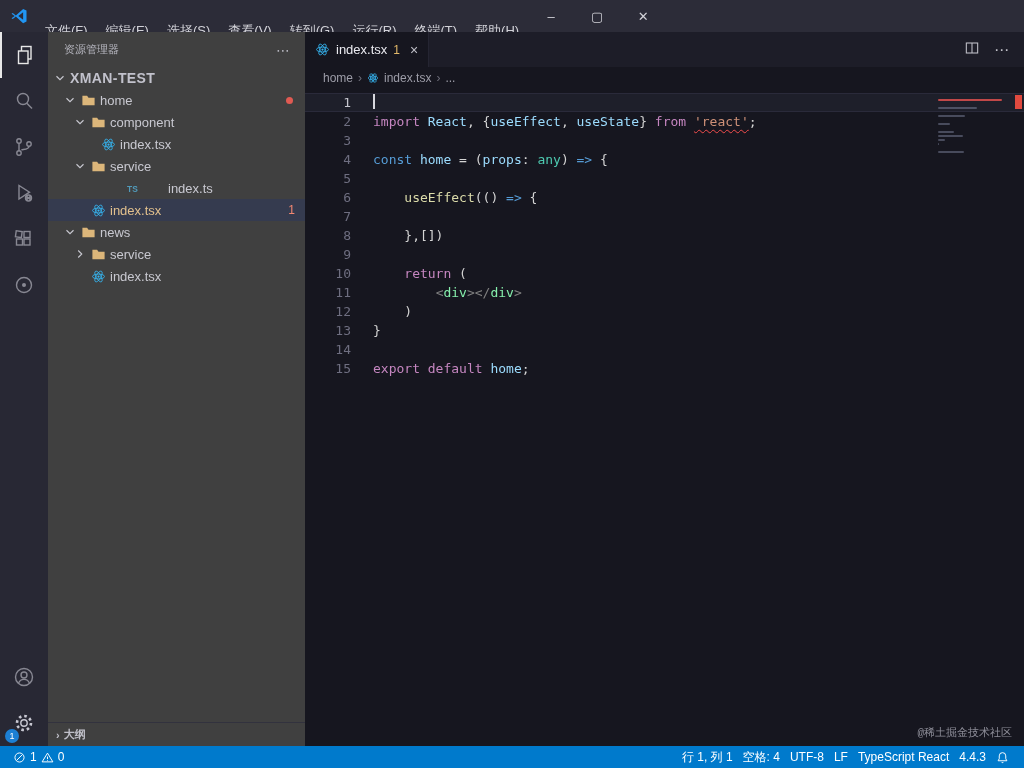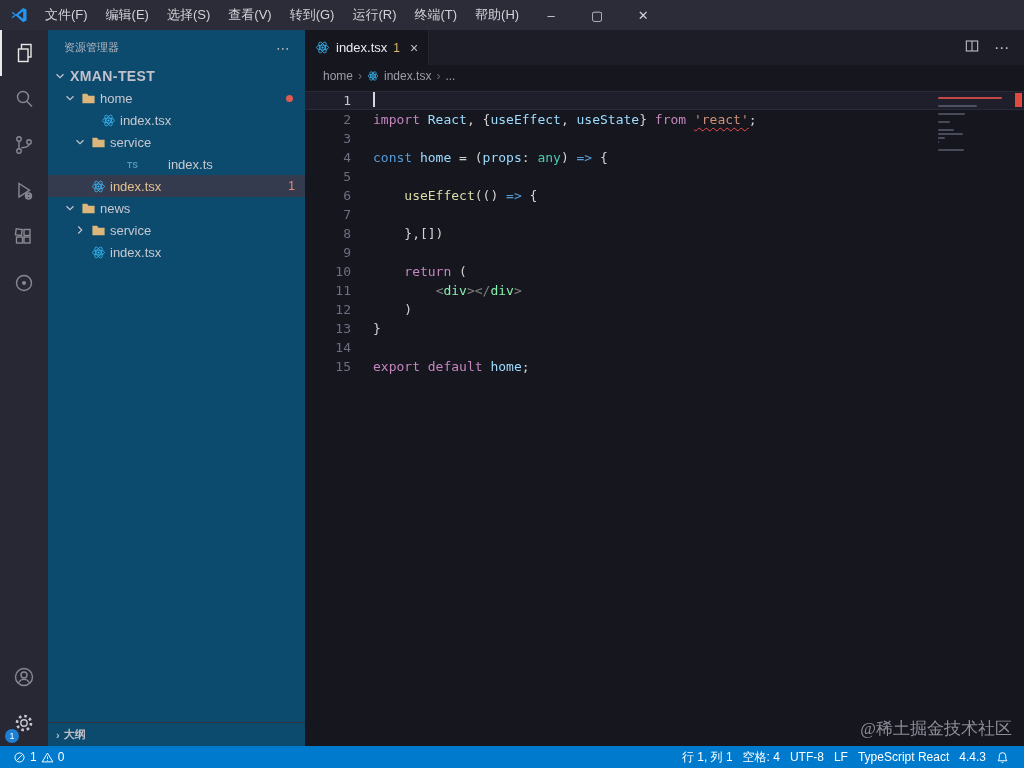--- a/index.html
+++ b/index.html
@@ -8,38 +8,38 @@
     width:1024px; height:768px; overflow:hidden;
     background:#16161f; color:#cccccc;
     font-family:"Liberation Sans","DejaVu Sans",sans-serif;
     font-size:13px;
   }
   .window { width:1024px; height:768px; display:flex; flex-direction:column; }
 
   
   .titlebar { flex:0 0 30px; background:#2c2c38; display:flex; align-items:center; }
   .vscode-logo { padding:0 8px 0 10px; display:flex; align-items:center; }
-  .menu-item { padding:0 9px; height:30px; line-height:30px; color:#d2d2d8; font-size:13px; cursor:default; }
+  .menu-item { padding:16px 9px; height:30px; line-height:30px; color:#d2d2d8; font-size:13px; cursor:default; }
   .tb-title { flex:1; text-align:center; color:#bfbfc8; font-size:13px; white-space:nowrap; overflow:hidden; }
   .win-controls { display:flex; }
   .win-btn { width:46px; height:30px; display:flex; align-items:center; justify-content:center; color:#d2d2d8; font-size:13px; }
 
   
   .main { flex:1; display:flex; min-height:0; }
 
   
   .activitybar { flex:0 0 48px; background:#282834; display:flex; flex-direction:column; align-items:center; }
   .ab-icon { width:48px; height:46px; display:flex; align-items:center; justify-content:center; position:relative; opacity:.6; }
   .ab-icon.active { opacity:1; border-left:2px solid #e8e8e8; }
   .ab-spacer { flex:1; }
   .gear-badge { position:absolute; bottom:3px; left:5px; min-width:14px; height:14px; border-radius:8px;
     background:#1c7fd4; color:#fff; font-size:9px; line-height:14px; text-align:center; padding:0 3px; opacity:1; }
 
   
-  .sidebar { flex:0 0 257px; background:#0c4a6e; display:flex; flex-direction:column; min-height:0; }
+  .sidebar { flex:0 0 257px; background:#404040; display:flex; flex-direction:column; min-height:0; }
   .sb-header { flex:0 0 35px; display:flex; align-items:center; padding:0 14px 0 16px; font-size:11px; color:#b4b4bd; }
   .sb-more { margin-left:auto; color:#b4b4bd; font-size:14px; letter-spacing:1px; }
   .tree { flex:1; overflow:hidden; }
   .tree-row { height:22px; display:flex; align-items:center; color:#c8c8d0; cursor:pointer; white-space:nowrap; }
   .tree-row.selected { background:#353b4f; }
   .tree-row.root .tlabel { font-weight:bold; font-size:14px; letter-spacing:.4px; color:#c2c2cc; }
   .chev { width:16px; flex:0 0 16px; display:flex; justify-content:center; align-items:center; }
   .ticon { width:20px; flex:0 0 20px; display:flex; justify-content:center; align-items:center; }
   .tlabel { margin-left:2px; }
   .tlabel.modified { color:#e2c08d; }
@@ -79,22 +79,22 @@
   .tok-pl   { color:#d4d4d4; }
   .tok-tag  { color:#86efac; }
   .tok-tagp { color:#808080; }
   .tok-strerr { color:#ce9178; text-decoration:underline wavy #f14c4c; text-decoration-thickness:1px; text-underline-offset:3px; }
 
   .minimap { position:absolute; top:6px; right:14px; width:72px; }
   .mm-line { height:2px; margin-bottom:2px; background:rgba(165,175,205,0.35); border-radius:1px; }
   .mm-line.mm-error { background:#c24848; }
   .overview-marker { position:absolute; top:6px; right:2px; width:7px; height:14px; background:#e04a3f; }
 
-  .watermark { position:absolute; right:12px; bottom:6px; font-size:17px; color:#8d8d98;
-    font-family:Liberation Serif, serif; }
+  .watermark { position:absolute; right:12px; bottom:6px; font-size:11px; color:#8d8d98;
+    font-family:Liberation Mono, monospace; }
 
   
   .statusbar { flex:0 0 22px; background:#007acc; color:#ffffff; display:flex; align-items:center; font-size:12px; padding:0 10px 0 8px; }
   .sb-group { display:flex; align-items:center; gap:4px; padding:0 5px; height:22px; }
   .sb-flex { flex:1; }
   .sb-right { display:flex; align-items:center; }
 </style>
 </head>
 <body>
 
@@ -204,20 +204,34 @@
               </svg>
             </span>
             <span class="ticon">
               <svg width="15" height="15" viewBox="0 0 16 16">
                 <path d="M1.5 3h5L8 5h6.5v8h-13z" fill="#dcb67a"></path>
               </svg>
             </span>
             <span class="tlabel">home</span>
             <span class="tspacer"></span>
             <span class="tdot"></span>
+          </div>
+          <div class="tree-row" style="padding-left: 24px;">
+            <span class="chev">
+              <svg width="14" height="14" viewBox="0 0 16 16" fill="none" stroke="#c8c8d0" stroke-width="1.3">
+                <path d="M4 6l4 4 4-4"></path>
+              </svg>
+            </span>
+            <span class="ticon">
+              <svg width="15" height="15" viewBox="0 0 16 16">
+                <path d="M1.5 3h5L8 5h6.5v8h-13z" fill="#dcb67a"></path>
+              </svg>
+            </span>
+            <span class="tlabel">component</span>
+            <span class="tspacer"></span>
           </div>
           <div class="tree-row" style="padding-left: 34px;">
             <span class="chev"></span>
             <span class="ticon">
               <svg width="15" height="15" viewBox="0 0 16 16">
                 <g stroke="#35b5f1" fill="none" stroke-width="0.9">
                   <ellipse cx="8" cy="8" rx="6.4" ry="2.6"></ellipse>
                   <ellipse cx="8" cy="8" rx="6.4" ry="2.6" transform="rotate(60 8 8)"></ellipse>
                   <ellipse cx="8" cy="8" rx="6.4" ry="2.6" transform="rotate(120 8 8)"></ellipse>
                 </g>

